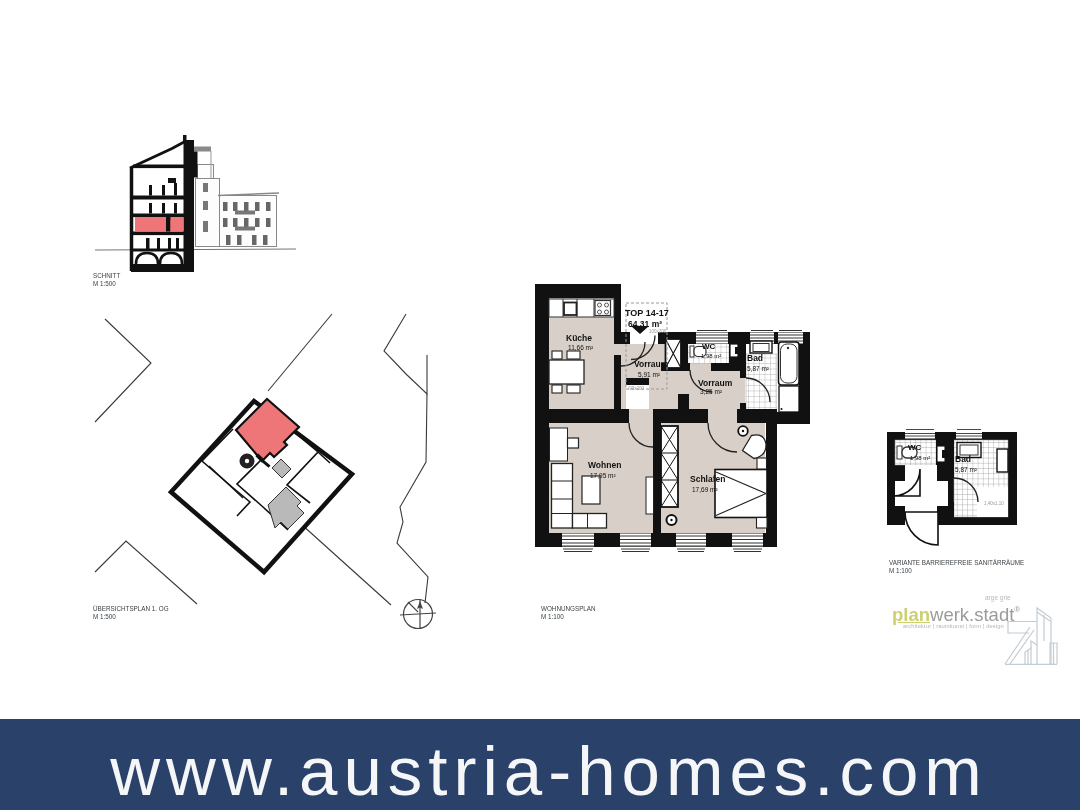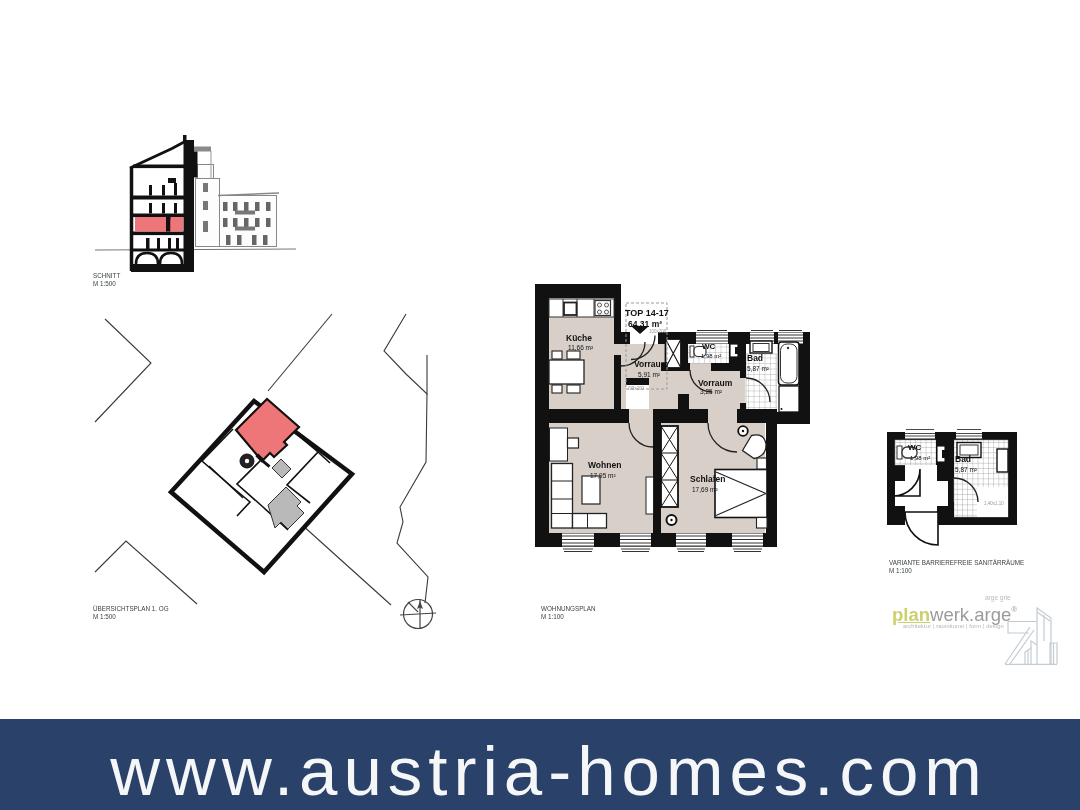--- a/index.html
+++ b/index.html
@@ -505,21 +505,21 @@
   <text x="910" y="460" font-family="Liberation Sans" font-size="6" fill="#111">1,98 m²</text>
 
   <text x="955" y="462" font-family="Liberation Sans" font-size="8.5" font-weight="bold" fill="#111">Bad</text>
   <text x="955" y="472" font-family="Liberation Sans" font-size="6.5" fill="#111">5,87 m²</text>
 </svg>
 
 <div class="abs" style="left:883px;top:590px;width:200px;height:80px;">
 
   <div class="abs" style="left:102px;top:4px;width:112px;color:#b9b9b9;font-size:6.5px;">arge grie</div>
 
-  <div class="abs" style="left:9px;top:14.5px;white-space:nowrap;font-size:18.5px;letter-spacing:0;line-height:10px;"><span style="color:#ccd06e;font-weight:bold;text-decoration:underline;">plan</span><span style="color:#9b9b9b;">werk.arge</span><span style="color:#9b9b9b;font-size:8px;vertical-align:9px;">®</span></div>
+  <div class="abs" style="left:9px;top:14.5px;white-space:nowrap;font-size:18.5px;letter-spacing:0;line-height:10px;"><span style="color:#ccd06e;font-weight:bold;text-decoration:underline;">plan</span><span style="color:#9b9b9b;">werk.stadt</span><span style="color:#9b9b9b;font-size:8px;vertical-align:9px;">®</span></div>
 
   <div class="abs" style="left:20px;top:32.5px;color:#b5b5b5;font-size:5.8px;letter-spacing:.1px;">architektur | raumkunst | form | design</div>
 
   <svg class="abs" style="left:116px;top:14px;" width="64" height="64" viewBox="0 0 64 64">
     <g fill="none" stroke="#c2ccd3" stroke-width="1.2">
       <path d="M 6,60.4 L 58,60.4"></path>
       <path d="M 38,60 L 38,4 L 52,14 L 52,60"></path>
       <path d="M 38,8 L 51,17"></path>
       <path d="M 45,11 L 45,37"></path>
       <path d="M 38,17.5 L 9,17.5 L 9,29 L 30,29"></path>

